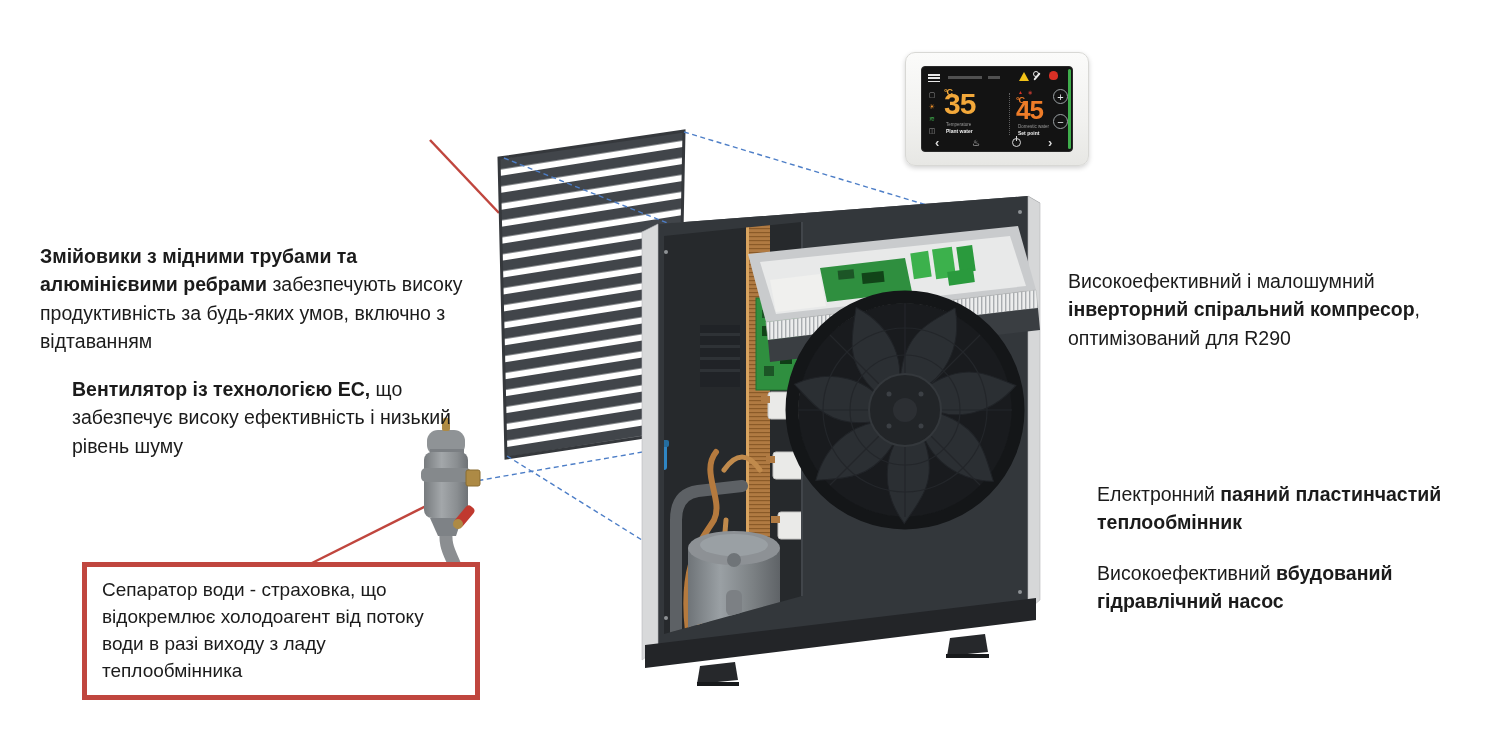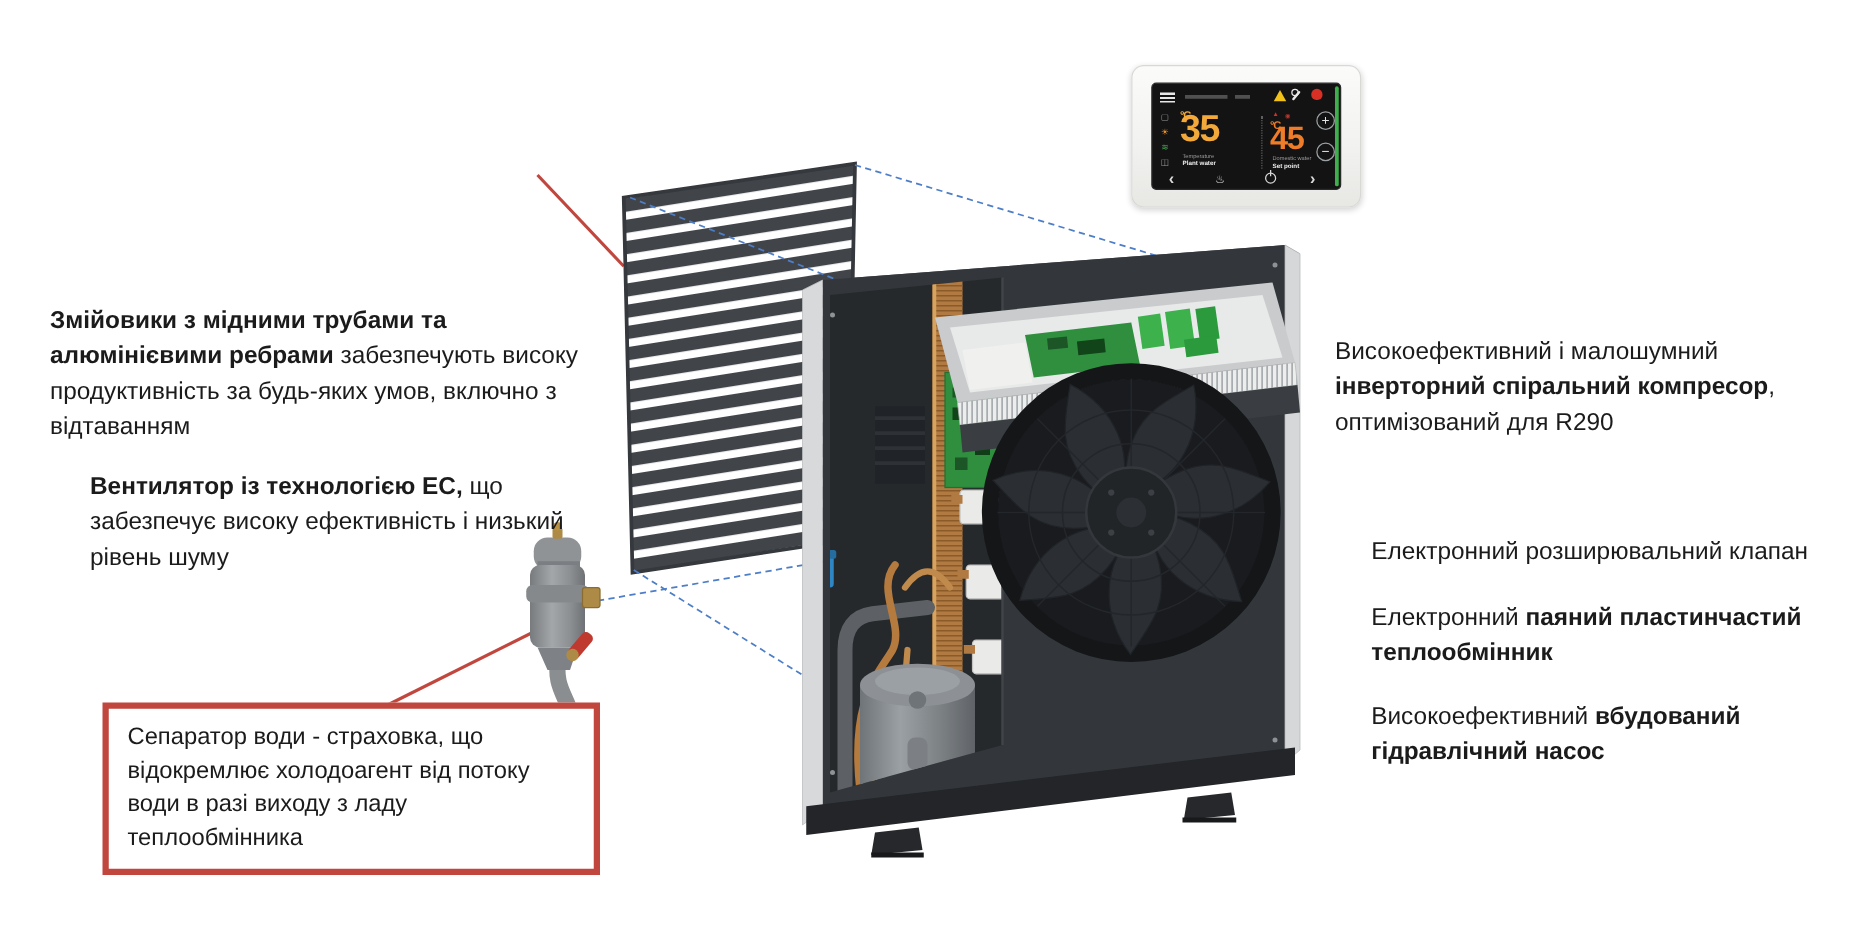--- a/index.html
+++ b/index.html
@@ -303,23 +303,20 @@
   <div class="callout" style="left:38px;top:562px;width:398px;margin-left:44px;">
     <span>Сепаратор води - страховка, що відокремлює холодоагент від потоку води в разі виходу з ладу теплообмінника</span>
   </div>
 
 
   <div class="note" style="left:1068px;top:243px;width:380px;margin-top:24px;">
     <span>Високоефективний і малошумний </span><span class="b">інверторний спіральний компресор</span><span>, оптимізований для R290</span>
   </div>
 
 
-  <div class="note" style="left:1097px;top:427px;width:380px;">
-    <span>Електронний розширювальний клапан</span>
-  </div>
 
   <div class="note" style="left:1097px;top:480px;width:380px;">
     <span>Електронний </span><span class="b">паяний пластинчастий теплообмінник</span>
   </div>
 
   <div class="note" style="left:1097px;top:559px;width:380px;">
     <span>Високоефективний </span><span class="b">вбудований гідравлічний насос</span>
   </div>
 
 </div>

